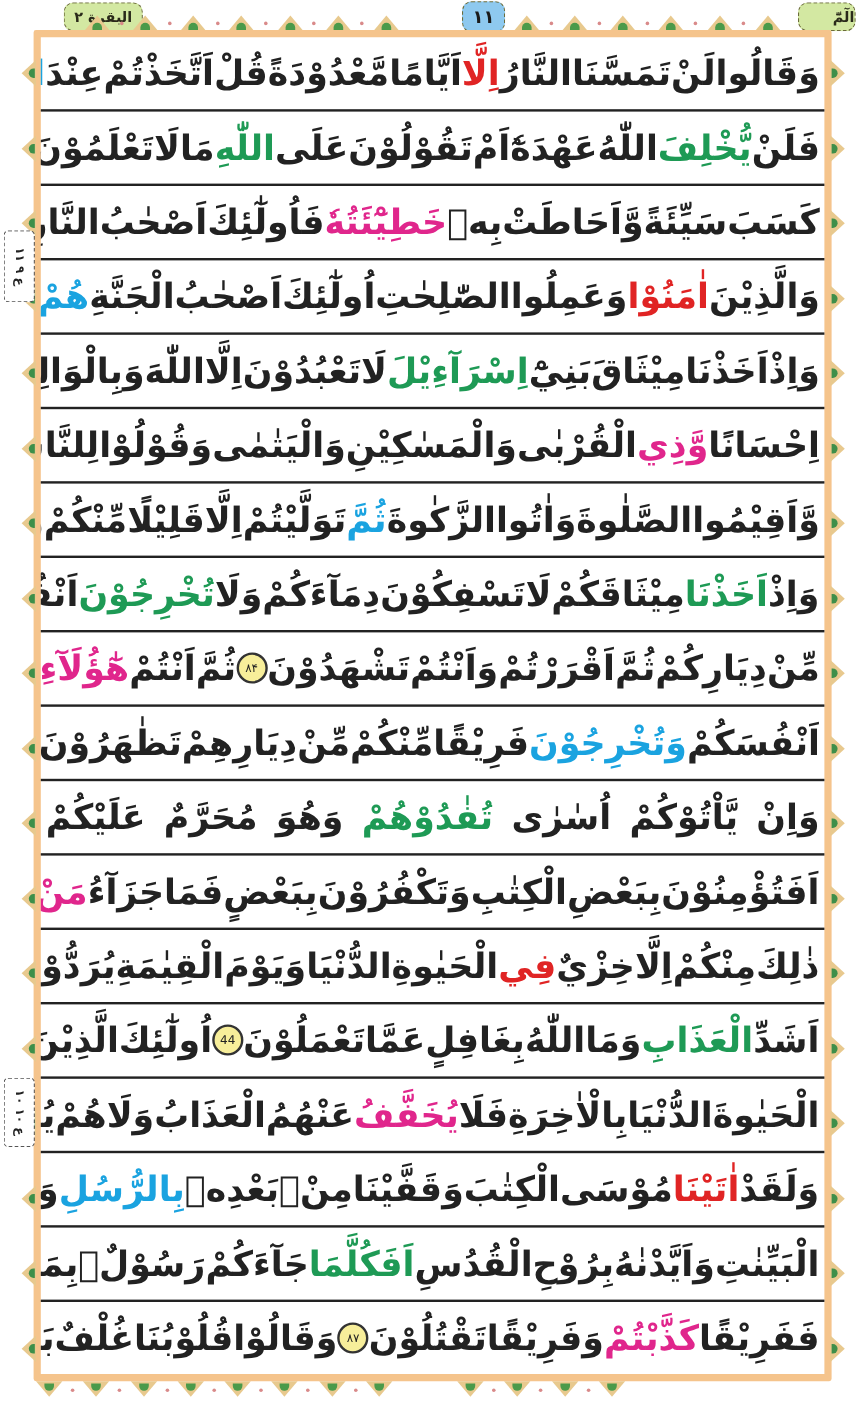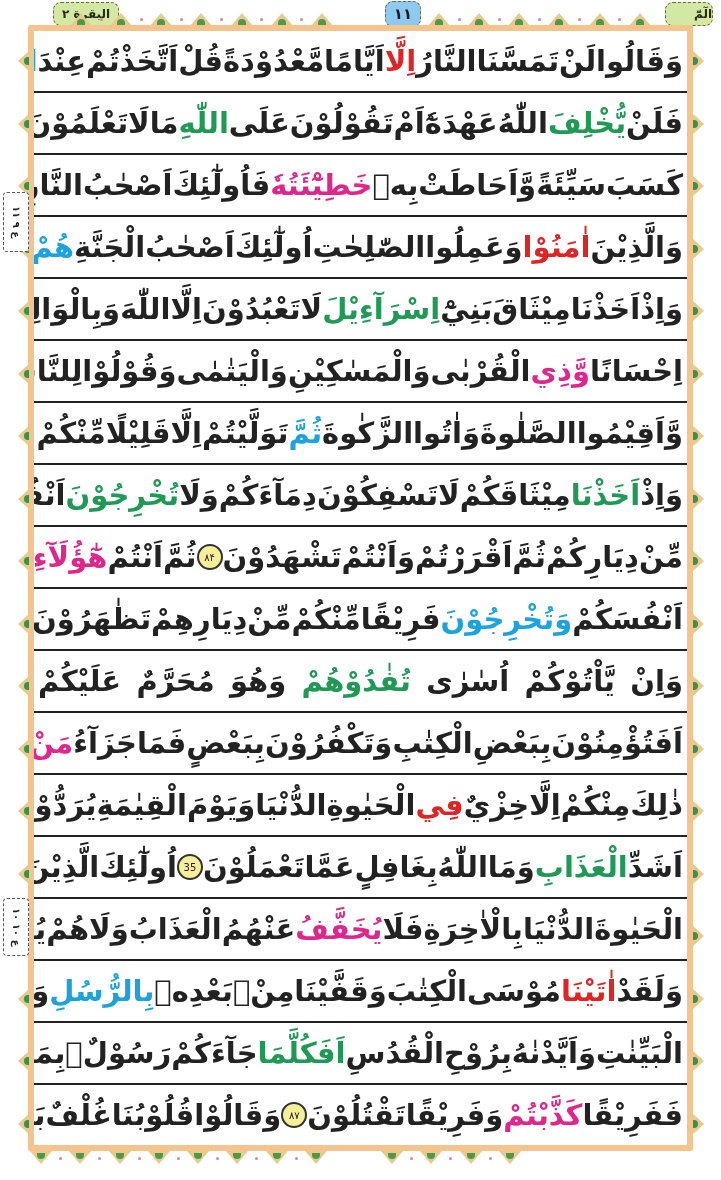--- a/index.html
+++ b/index.html
@@ -322,21 +322,21 @@
       <span class="word">يُرَدُّوْنَ</span>
     </div>
     <div class="line">
       <span class="word">اَشَدِّ</span>
       <span class="word g">الْعَذَابِ</span>
       <span class="word">وَمَا</span>
       <span class="word">اللّٰهُ</span>
       <span class="word">بِغَافِلٍ</span>
       <span class="word">عَمَّا</span>
       <span class="word">تَعْمَلُوْنَ</span>
-      <span class="ayah-marker">35</span>
+      <span class="ayah-marker">44</span>
       <span class="word">اُولٰٓئِكَ</span>
       <span class="word">الَّذِيْنَ</span>
     </div>
     <div class="line">
       <span class="word">الْحَيٰوةَ</span>
       <span class="word">الدُّنْيَا</span>
       <span class="word">بِالْاٰخِرَةِ</span>
       <span class="word">فَلَا</span>
       <span class="word p">يُخَفَّفُ</span>
       <span class="word">عَنْهُمُ</span>

